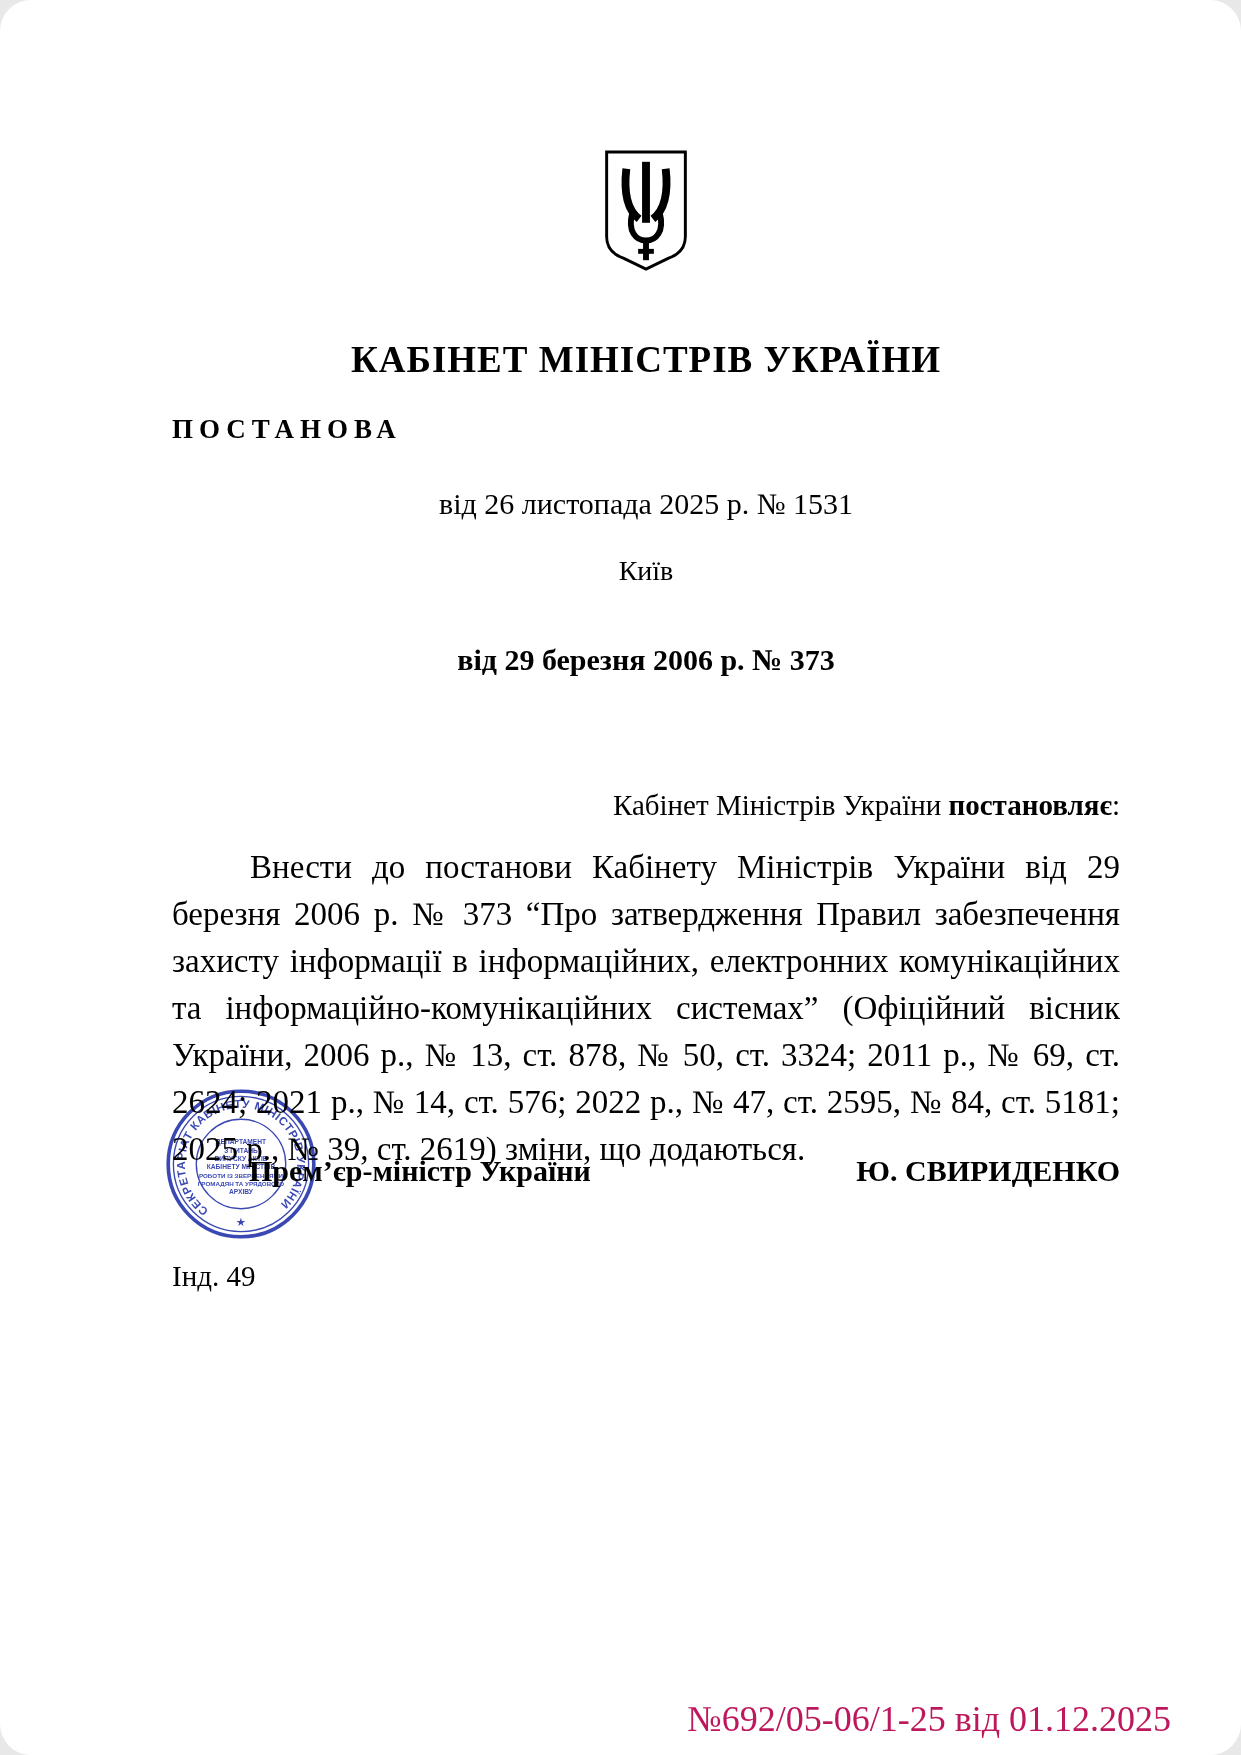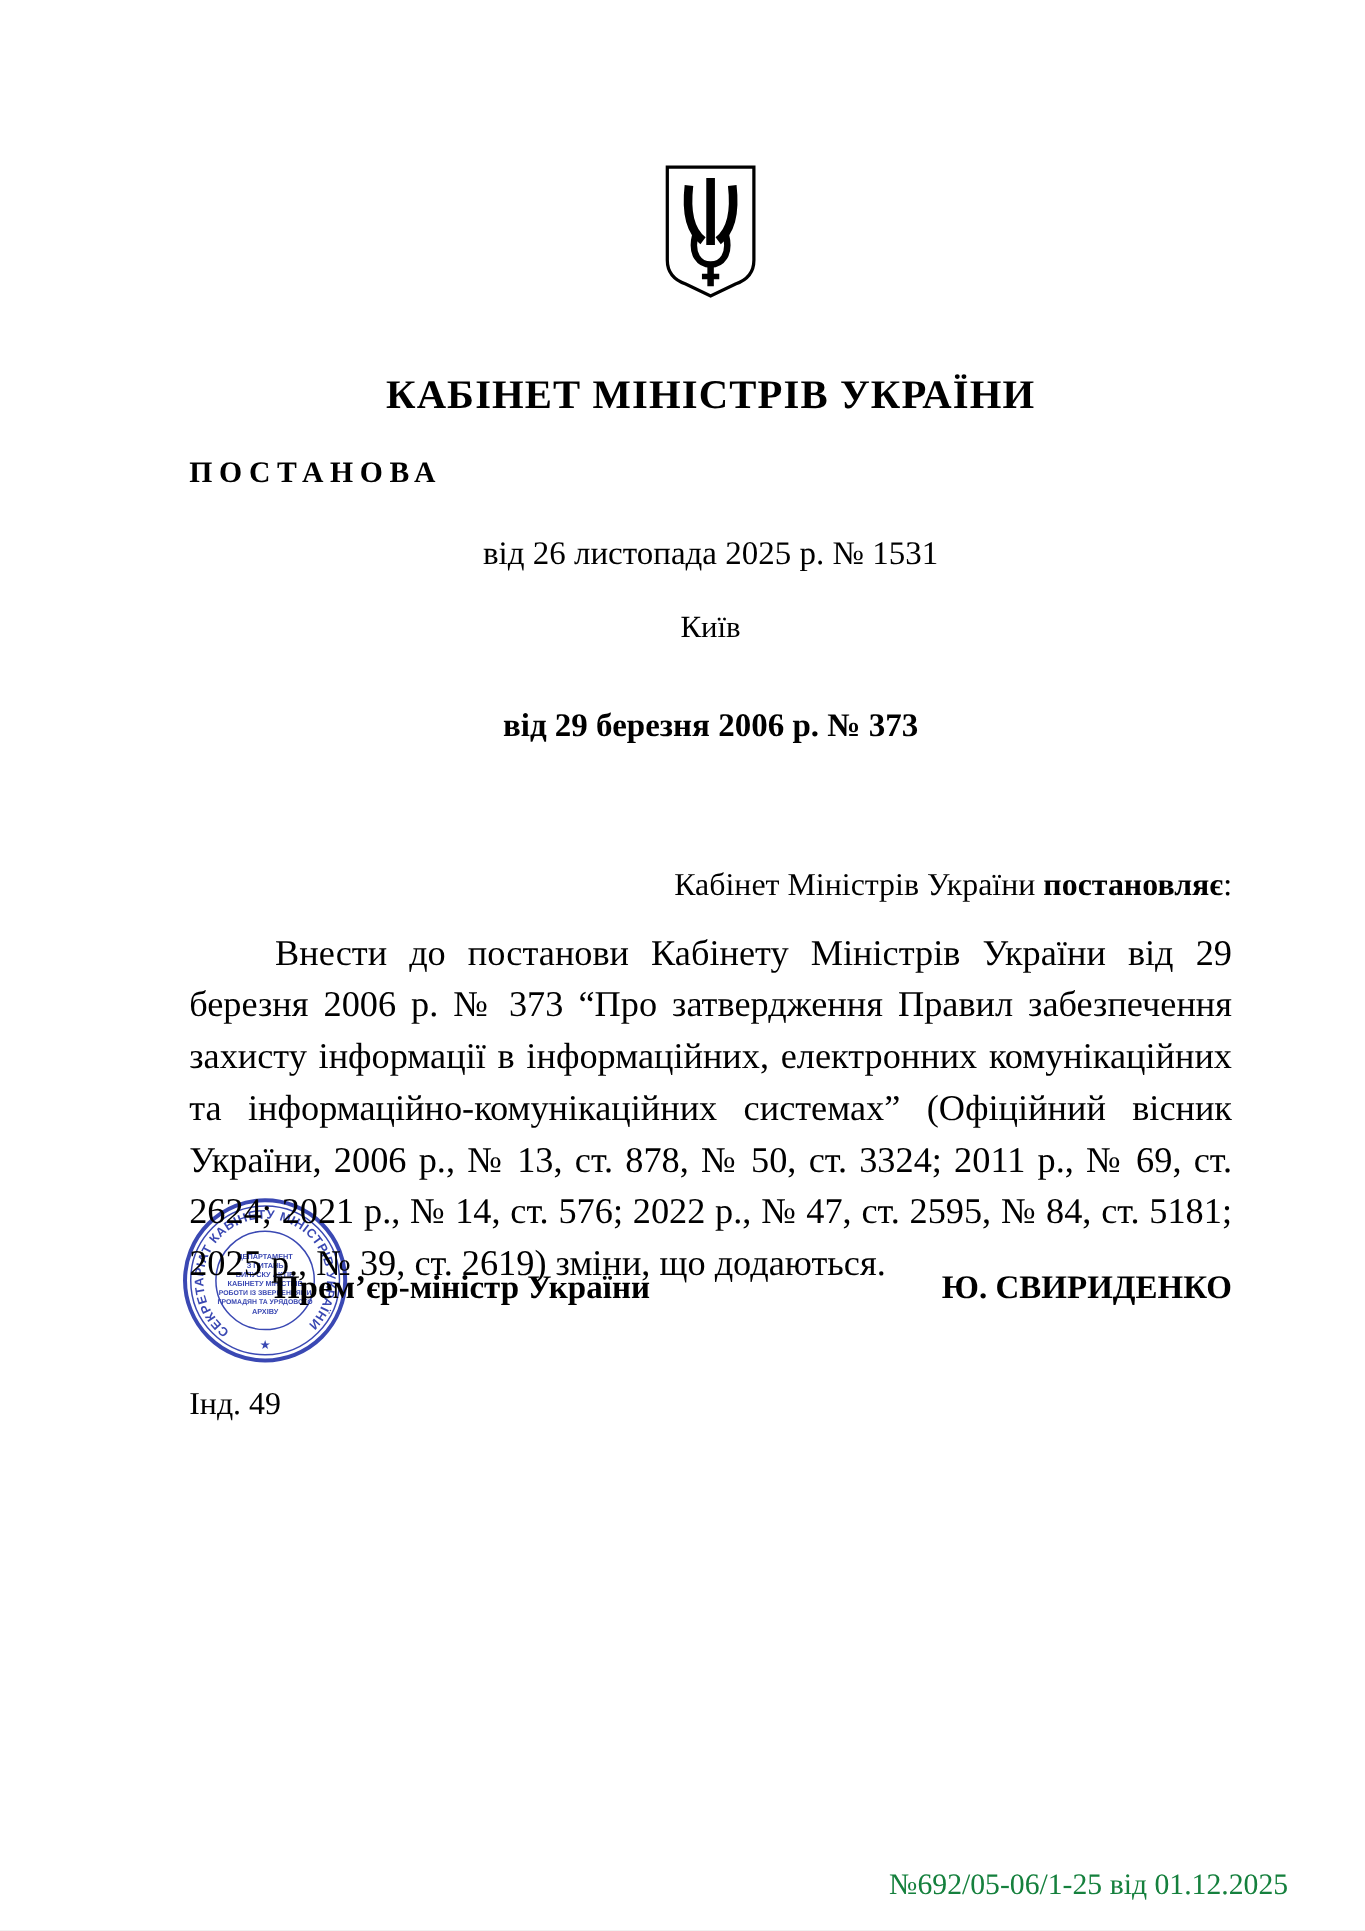--- a/index.html
+++ b/index.html
@@ -5,20 +5,21 @@
   * { margin:0; padding:0; box-sizing:border-box; }
   html,body { background:#e8e8e8; }
   .page {
     position:relative;
     width:1241px; height:1755px;
     margin:0 auto;
     background:#ffffff;
     font-family:"Liberation Serif", serif;
     color:#000;
     overflow:hidden;
+    border-radius:31px;
   }
   
   .emblem {
     position:absolute; left:600px; top:150px;
     width:92px; height:122px;
   }
   
   .content-col { position:absolute; left:172px; width:948px; }
   .org-name   { top:338px; text-align:center; font-size:37px; font-weight:bold; letter-spacing:1px; }
   .doc-type   { top:414px; font-size:27px; font-weight:bold; letter-spacing:6px; }
@@ -47,21 +48,21 @@
   .signature-row {
     position:absolute; left:172px; top:1154px; width:948px;
     display:flex; justify-content:space-between; align-items:baseline;
     font-size:30px; font-weight:bold;
   }
   .signature-title { margin-left:77px; }
   
   .index-note { position:absolute; left:172px; top:1260px; font-size:29px; }
   .registration-note {
     position:absolute; right:70px; top:1698px;
-    font-size:27px; color:#15803d;
+    font-size:36px; color:#be185d;
   }
 </style>
 </head>
 <body>
 
 <div class="page">
 
   <svg class="emblem" viewBox="0 0 86 124" aria-hidden="true">
     <path d="M3,2 H83 V88 Q83,104 66,110 L43,121 L20,110 Q3,104 3,88 Z" fill="none" stroke="#000" stroke-width="3"></path>
     <g stroke="#000" fill="none">

